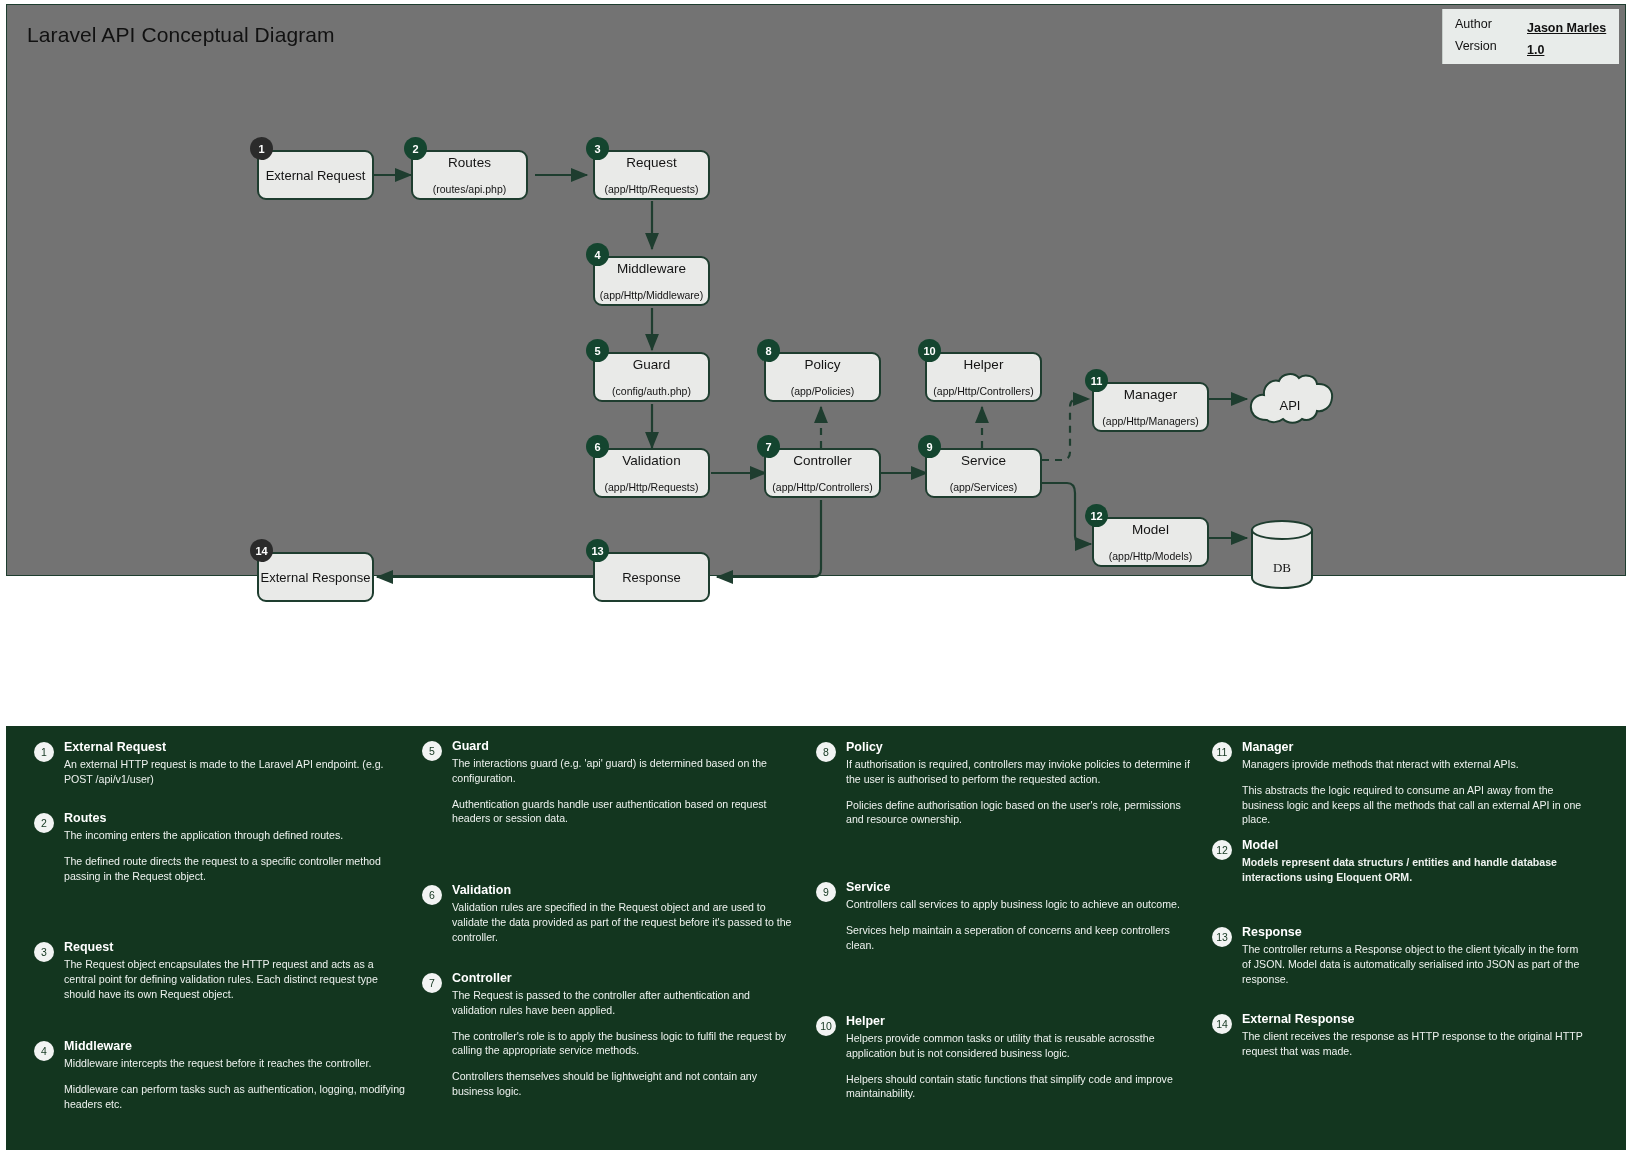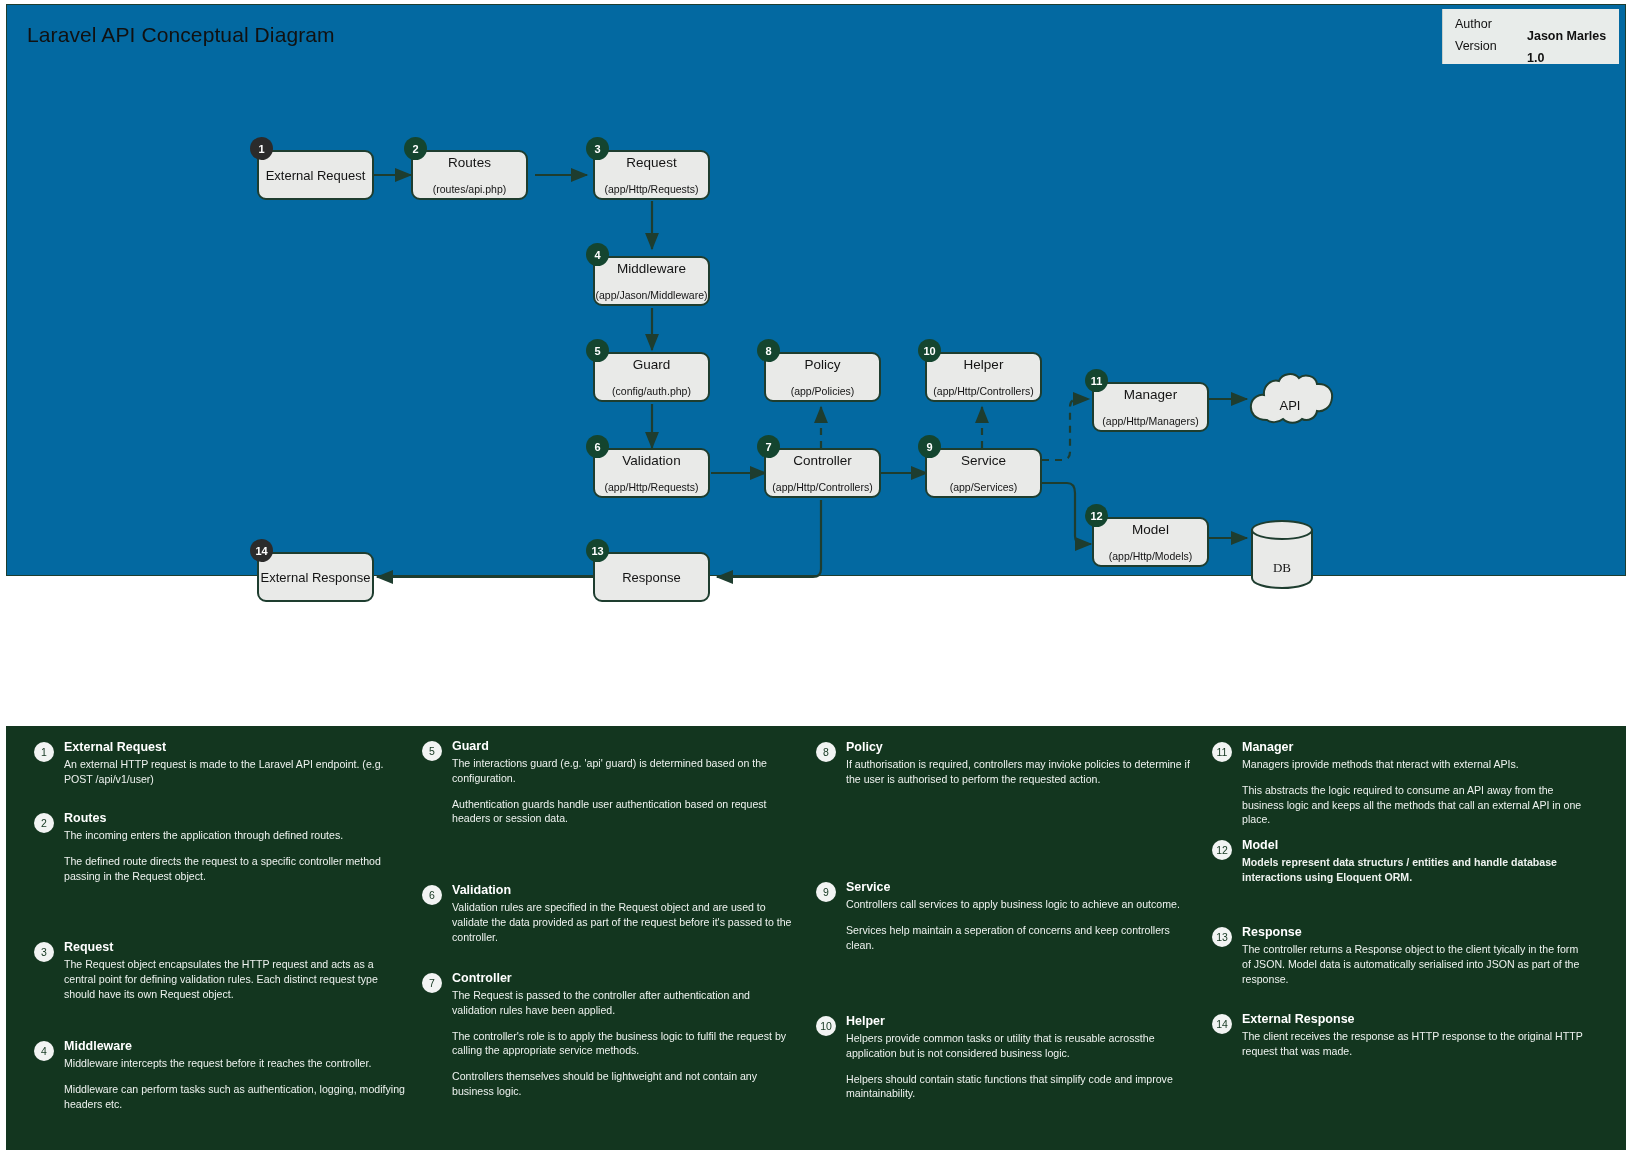--- a/index.html
+++ b/index.html
@@ -8,37 +8,37 @@
     background:#ffffff;
     font-family:"Liberation Sans", sans-serif;
     overflow:hidden;
     position:relative;
   }
   .page{position:absolute;inset:0;}
 
   
   .canvas{
     position:absolute;left:6px;top:4px;width:1620px;height:572px;
-    background:#0369a1;border:1px solid #1e3d2f;box-sizing:border-box;
+    background:#737373;border:1px solid #1e3d2f;box-sizing:border-box;
   }
   .title{
     position:absolute;left:20px;top:18px;
     font-size:21px;color:#111111;letter-spacing:.1px;
   }
   
   .meta{
     position:absolute;right:6px;top:4px;width:176px;height:55px;
     background:#e8ecea;border-left:1px solid #c7cfcb;
     font-size:12.5px;color:#111;
   }
   .meta .row{position:absolute;left:12px;width:160px;height:22px;text-align:center;}
   .meta .r1{top:8px;}
   .meta .r2{top:30px;}
   .meta .k{position:absolute;left:0;top:0;}
-  .meta .v{position:absolute;left:72px;top:12px;font-weight:bold;}
+  .meta .v{position:absolute;left:72px;top:4px;font-weight:bold;text-decoration:underline;}
   .watermark{
     position:absolute;left:1450px;top:28px;
     font-size:19px;color:#dfe6e2;font-weight:bold;letter-spacing:.5px;
     pointer-events:none;user-select:none;
   }
 
   
   .node{
     position:absolute;
     background:#e9eae8;
@@ -179,21 +179,21 @@
     <div class="badge" style="left:397px;top:132px;">2</div>
 
     <div class="node" style="left:586px;top:145px;width:117px;height:50px;">
       <div class="n-title">Request</div>
       <div class="n-sub">(app/Http/Requests)</div>
     </div>
     <div class="badge" style="left:579px;top:132px;">3</div>
 
     <div class="node" style="left:586px;top:251px;width:117px;height:50px;">
       <div class="n-title">Middleware</div>
-      <div class="n-sub">(app/Jason/Middleware)</div>
+      <div class="n-sub">(app/Http/Middleware)</div>
     </div>
     <div class="badge" style="left:579px;top:238px;">4</div>
 
     <div class="node" style="left:586px;top:347px;width:117px;height:50px;">
       <div class="n-title">Guard</div>
       <div class="n-sub">(config/auth.php)</div>
     </div>
     <div class="badge" style="left:579px;top:334px;">5</div>
 
     <div class="node" style="left:586px;top:443px;width:117px;height:50px;">
@@ -329,20 +329,21 @@
         </div>
       </div>
     </div>
 
     <div class="col c3">
       <div class="entry" style="top:14px;">
         <div class="lbadge">8</div>
         <div class="ehead">Policy</div>
         <div class="ebody">
           <p>If authorisation is required, controllers may invioke policies to determine if the user is authorised to perform the requested action.</p>
+          <p>Policies define authorisation logic based on the user's role, permissions and resource ownership.</p>
         </div>
       </div>
       <div class="entry" style="top:154px;">
         <div class="lbadge">9</div>
         <div class="ehead">Service</div>
         <div class="ebody">
           <p>Controllers call services to apply business logic to achieve an outcome.</p>
           <p>Services help maintain a seperation of concerns and keep controllers clean.</p>
         </div>
       </div>

